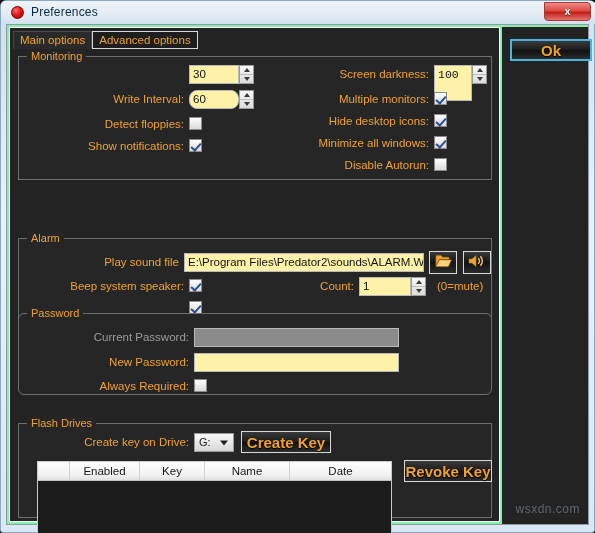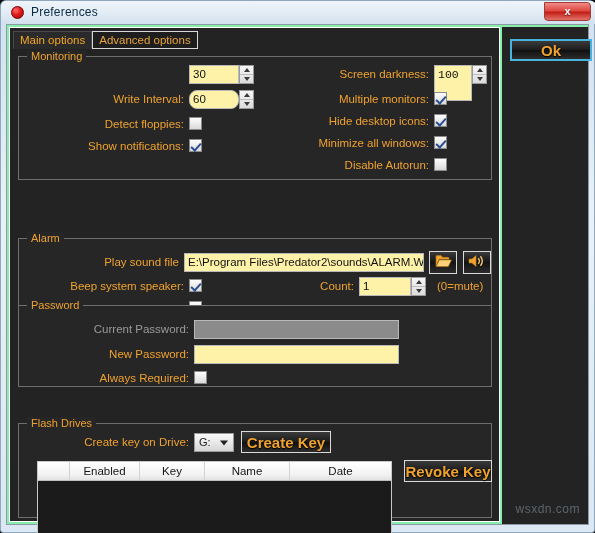--- a/index.html
+++ b/index.html
@@ -300,21 +300,21 @@
 
           <span class="lbl" style="left:255px; top:41px; width:80px;">Count:</span>
           <div class="tbox" style="left:340px; top:38px; width:52px; height:19px;">1</div>
           <div class="spin" style="left:392px; top:38px; height:19px;">
             <div class="up"></div>
             <div class="dn"></div>
           </div>
           <span class="note" style="left:418px; top:41px;">(0=mute)</span>
         </div>
 
-        <div class="group" style="left:8px; top:277px; width:474px; height:82px;">
+        <div class="group" style="left:8px; top:285px; width:474px; height:82px;border-radius:6px;">
           <span class="legend">Password</span>
 
           <span class="lbl" style="left:40px; top:17px; width:130px; color:#9a9a9a;">Current Password:</span>
           <div class="tbox disabled" style="left:175px; top:14px; width:205px; height:19px;"></div>
 
           <span class="lbl" style="left:40px; top:42px; width:130px;">New Password:</span>
           <div class="tbox" style="left:175px; top:39px; width:205px; height:19px;"></div>
 
           <span class="lbl" style="left:40px; top:66px; width:130px;">Always Required:</span>
           <div class="cb" style="left:175px; top:65px;"></div>

